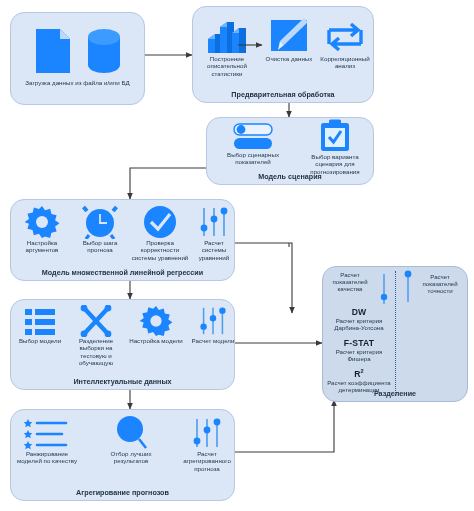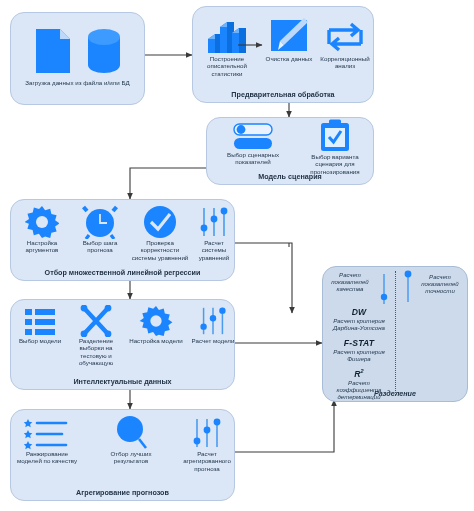--- a/index.html
+++ b/index.html
@@ -195,21 +195,21 @@
               <path d="M26,3 V31"></path>
           </g>
           <circle cx="6" cy="23" r="3.4" fill="#1a85ff"></circle>
           <circle cx="16" cy="14" r="3.4" fill="#1a85ff"></circle>
           <circle cx="26" cy="6" r="3.4" fill="#1a85ff"></circle>
         </svg>
       </div>
       <div class="ntext">Расчет системы уравнений</div>
     </div>
 
-    <div class="blabel">Отбор множественной линейной регрессии</div>
+    <div class="blabel">Модель множественной линейной регрессии</div>
   </div>
 
   <div class="block" style="left:10px;top:299px;width:225px;height:91px;">
 
     <div class="node" style="left:2px;top:5px;width:54px;">
       <div class="icowrap" style="height:32px;">
         <svg width="34" height="30" viewBox="0 0 34 30">
           <g fill="#1a85ff">
             <rect x="2" y="2" width="7" height="6"></rect>
               <rect x="12" y="2" width="20" height="6"></rect>
@@ -312,21 +312,21 @@
           <circle cx="16" cy="14" r="3.4" fill="#1a85ff"></circle>
           <circle cx="26" cy="6" r="3.4" fill="#1a85ff"></circle>
         </svg>
       </div>
       <div class="ntext">Расчет агрегированного прогноза</div>
     </div>
 
     <div class="blabel">Агрегирование прогнозов</div>
   </div>
 
-  <div class="block verif" style="left:322px;top:266px;width:146px;height:136px;font-style:italic;">
+  <div class="block verif" style="left:322px;top:266px;width:146px;height:136px;">
 
     <div style="position:absolute;left:72px;top:4px;bottom:6px;width:0;
                 border-left:1.6px dotted #2a5f9e;"></div>
 
     <div class="node" style="left:3px;top:4px;width:48px;">
       <div class="sub">Расчет показателей качества</div>
     </div>
     <div style="position:absolute;left:54px;top:6px;">
       <svg width="14" height="32" viewBox="0 0 14 32">
         <path d="M7,1 V31" stroke="#4a9cf0" stroke-width="1.5"></path>

